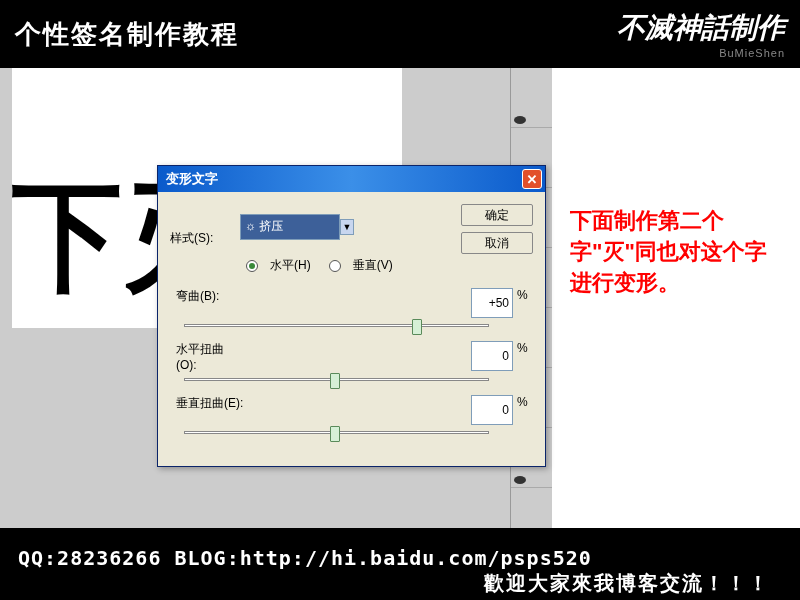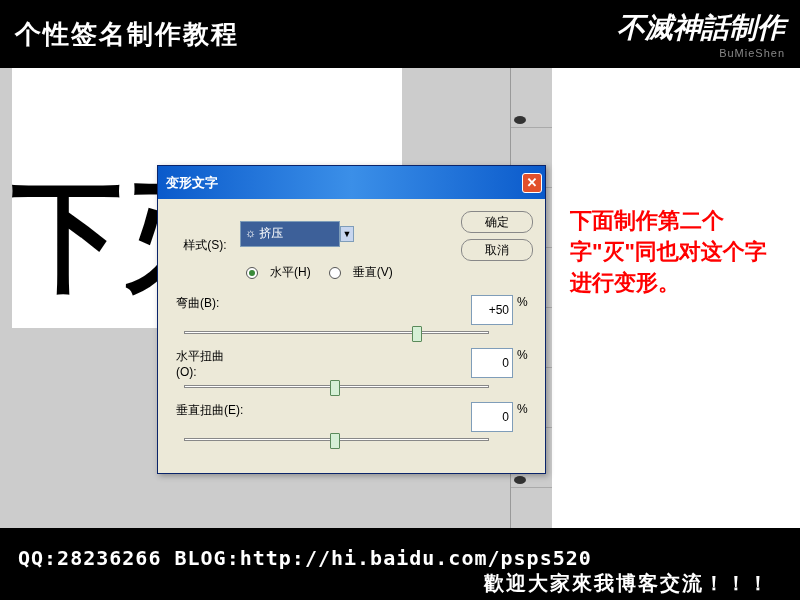--- a/index.html
+++ b/index.html
@@ -113,21 +113,21 @@
     .dialog {
       position: absolute;
       left: 157px;
       top: 97px;
       width: 389px;
       background: #ece9d8;
       border: 1px solid #0a246a;
       box-shadow: 2px 2px 6px rgba(0,0,0,0.3);
     }
     .dlg-titlebar {
-      height: 33px;
+      height: 26px;
       background: linear-gradient(to right, #0a5acb, #3b8fe8, #0a5acb);
       display: flex;
       align-items: center;
       justify-content: space-between;
       padding: 0 3px 0 8px;
     }
     .dlg-title {
       color: #fff;
       font-size: 13px;
       font-weight: bold;
@@ -151,21 +151,21 @@
       position: relative;
       font-size: 12px;
     }
     .dlg-row {
       display: flex;
       align-items: center;
       margin-bottom: 10px;
     }
     .dlg-label {
       width: 70px;
-      text-align: center;
+      text-align: left;
       margin-top: 24px;
     }
     .dlg-select {
       width: 100px;
       height: 26px;
       background: #3d6099;
       color: #fff;
       border: 1px solid #7f9db9;
       font-size: 12px;
       padding: 0 4px;
@@ -260,21 +260,21 @@
       top: 12px;
       display: flex;
       flex-direction: column;
       gap: 6px;
     }
     .dlg-btn {
       width: 72px;
       height: 22px;
       background: #ece9d8;
       border: 1px solid #888;
-      border-radius: 10px;
+      border-radius: 2px;
       font-size: 12px;
       display: flex;
       align-items: center;
       justify-content: center;
       cursor: pointer;
     }
     .bottom-banner {
       height: 72px;
       background: #000;
       padding: 6px 10px 0 18px;

